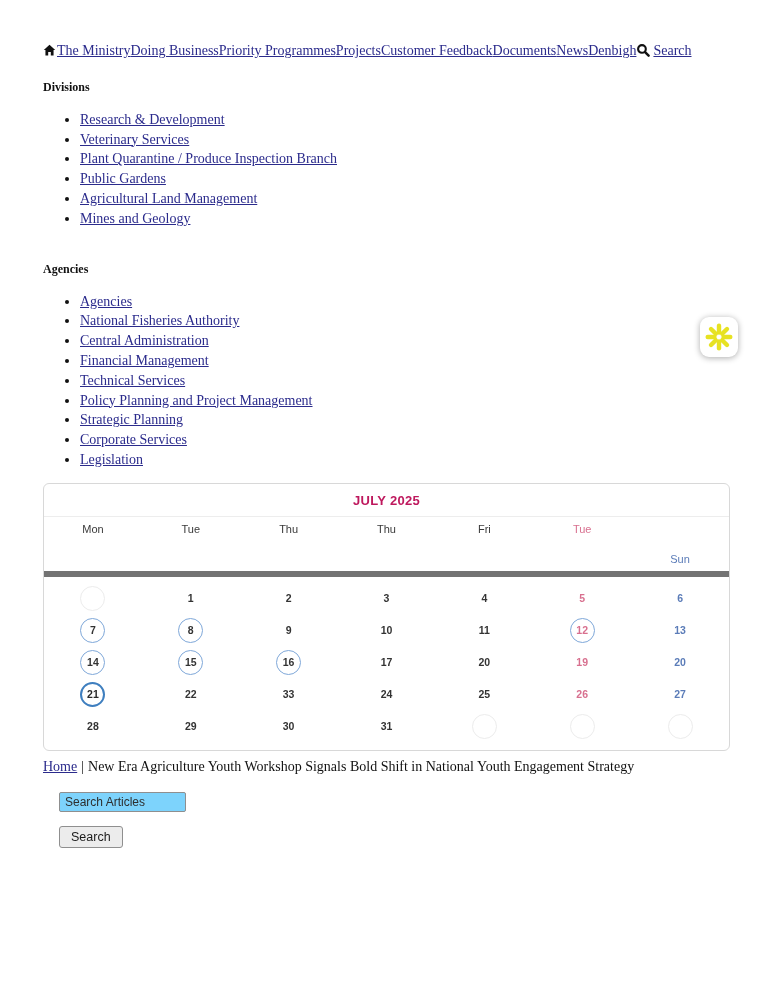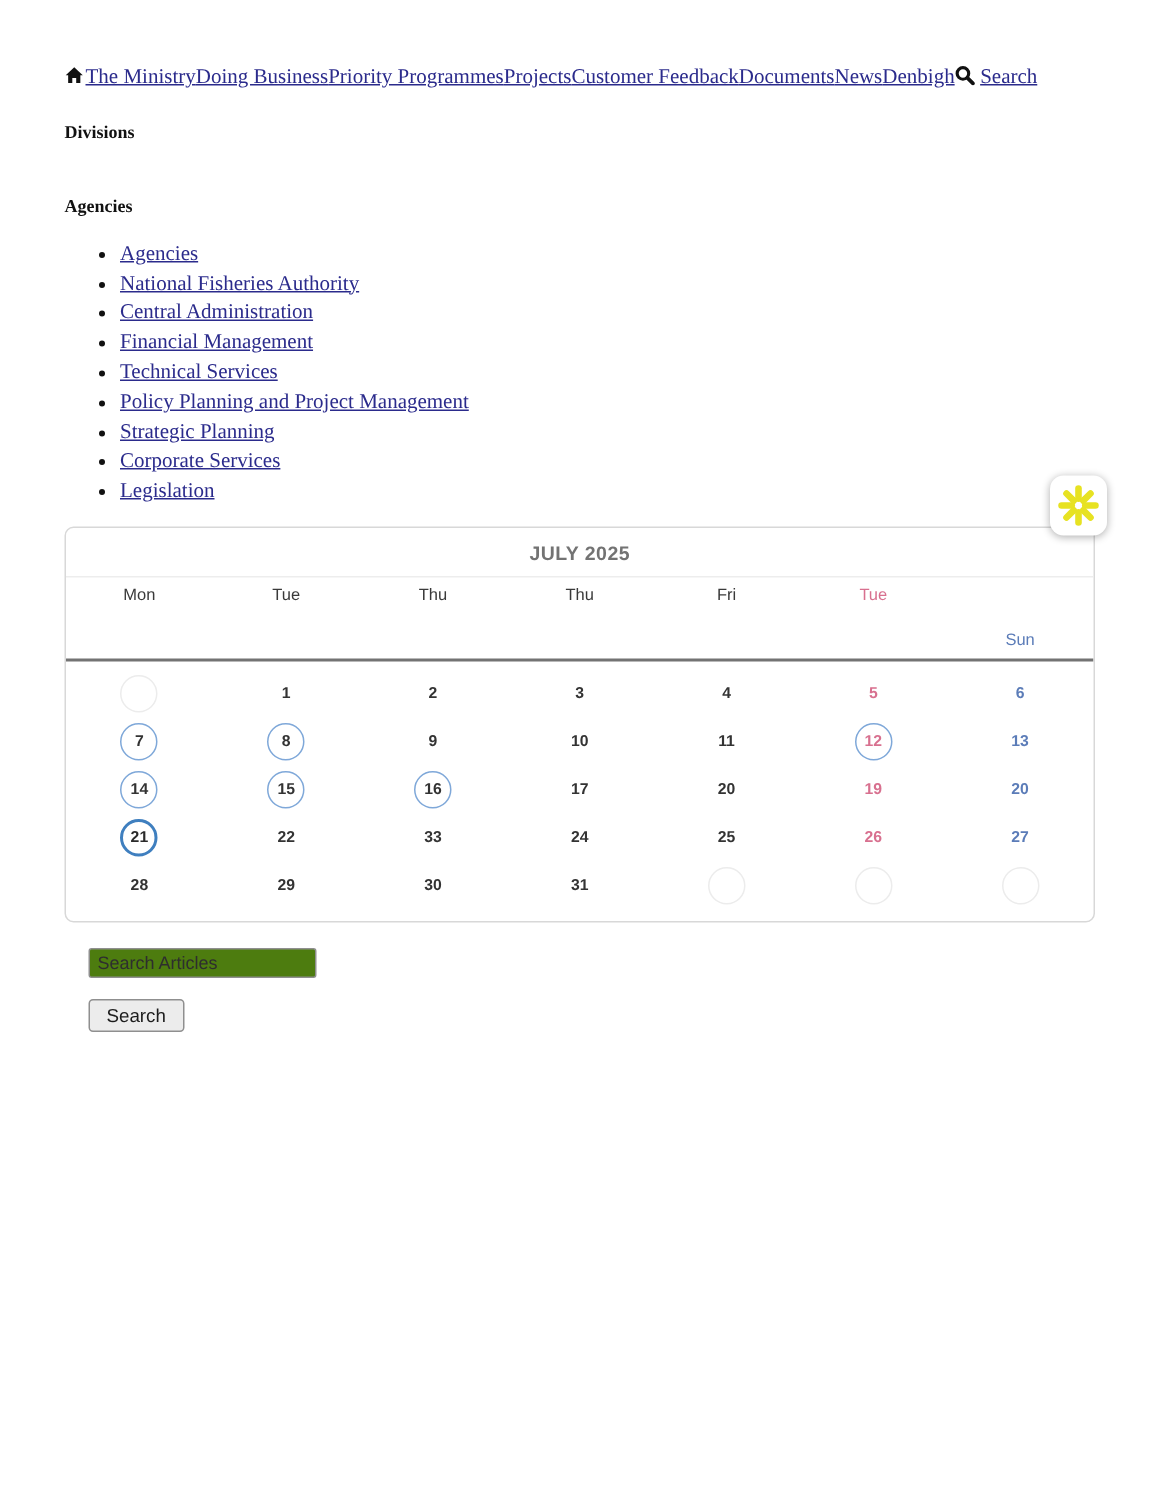--- a/index.html
+++ b/index.html
@@ -31,26 +31,26 @@
   
   .calendar {
     margin-top: 14px;
     border: 1px solid #d8d8d8;
     border-radius: 6px;
     background: #fff;
     font-family: "Liberation Sans", sans-serif;
     overflow: hidden;
   }
   .cal-title {
-    text-align: center; font-size: 13px; font-weight: 700; color: #737373;
+    text-align: center; font-size: 13px; font-weight: 700; color: #be185d;
     padding: 9px 0 8px 0; border-bottom: 1px solid #ededed; letter-spacing: .3px;
   }
   .cal-weekdays {
     display: grid; grid-template-columns: repeat(7, 1fr);
-    padding: 6px 0 6px 0; border-bottom: 2px solid #737373;
+    padding: 6px 0 6px 0; border-bottom: 6px solid #737373;
   }
   .wd { text-align: center; font-size: 11px; color: #3a3a3a; }
   .wd.sat { color: var(--sat, #d8708f); }
   .wd.sun { color: var(--sun, #5b7cb8); margin-top: 30px; }
   .cal-grid {
     display: grid; grid-template-columns: repeat(7, 1fr);
     row-gap: 7px; padding: 9px 0 11px 0;
   }
   .cal-cell { display: flex; justify-content: center; align-items: center; height: 25px; }
   .day-circle {
@@ -65,24 +65,24 @@
   .day-circle.event  { border-color: var(--event_ring, #7fa8d9); }
   .day-circle.today  { border: 2px solid var(--today_ring, #3f7fbf); color: #2a2a2a; }
 
   
   .breadcrumb { margin-top: 8px; font-size: 14px; color: #111; }
   .breadcrumb .sep { margin: 0 4px; color: #111; }
 
   
   .article-search { margin: 17px 0 0 16px; font-family: "Liberation Sans", sans-serif; }
   .article-search input {
-    width: 152px; height: 20px;
+    width: 127px; height: 20px;
     border: 1px solid #8f8f8f; border-radius: 2px;
     font-family: "Liberation Sans", sans-serif; font-size: 12px;
-    padding: 2px 5px; color: #222; background: #4d7c0f;
+    padding: 2px 5px; color: #222; background: #7dd3fc;
   }
   .article-search input::placeholder { color: #2e2e2e; opacity: 1; }
   .article-search button {
     display: block; margin-top: 14px;
     background: #ececec; border: 1px solid #8f8f8f; border-radius: 3px;
     font-family: "Liberation Sans", sans-serif; font-size: 12.5px; color: #1c1c1c;
     padding: 3px 11px; cursor: pointer;
   }
 
   
@@ -106,20 +106,28 @@
         </svg></a><span id="nav-items"><a class="nav-link" href="#">The Ministry</a><a class="nav-link" href="#">Doing Business</a><a class="nav-link" href="#">Priority Programmes</a><a class="nav-link" href="#">Projects</a><a class="nav-link" href="#">Customer Feedback</a><a class="nav-link" href="#">Documents</a><a class="nav-link" href="#">News</a><a class="nav-link" href="#">Denbigh</a></span><a class="nav-link searchlink" href="#"><svg width="14" height="14" viewBox="0 0 16 16" fill="none" stroke="#111">
           <circle cx="6.8" cy="6.8" r="4.4" stroke-width="2.4"></circle>
           <line x1="10.4" y1="10.4" x2="14.4" y2="14.4" stroke-width="2.8" stroke-linecap="round"></line>
         </svg><span>Search</span></a>
   </nav>
 
   <main>
     <div id="sections">
         <section class="link-section">
           <h2 class="section-title">Divisions</h2>
+          <ul class="link-list">
+            <li><a href="#">Research &amp; Development</a></li>
+            <li><a href="#">Veterinary Services</a></li>
+            <li><a href="#">Plant Quarantine / Produce Inspection Branch</a></li>
+            <li><a href="#">Public Gardens</a></li>
+            <li><a href="#">Agricultural Land Management</a></li>
+            <li><a href="#">Mines and Geology</a></li>
+          </ul>
         </section>
         <section class="link-section">
           <h2 class="section-title">Agencies</h2>
           <ul class="link-list">
             <li><a href="#">Agencies</a></li>
             <li><a href="#">National Fisheries Authority</a></li>
           </ul>
         </section>
         <section class="link-section">
           <ul class="link-list">
@@ -247,20 +255,23 @@
           </div>
           <div class="cal-cell">
             <div class="day-circle empty"></div>
           </div>
           <div class="cal-cell">
             <div class="day-circle empty"></div>
           </div>
         </div>
     </div>
 
+    <div class="breadcrumb">
+      <a href="#">Home</a><span class="sep">|</span><span>New Era Agriculture Youth Workshop Signals Bold Shift in National Youth Engagement Strategy</span>
+    </div>
 
     <div class="article-search">
       <input type="text" placeholder="Search Articles" style="">
       <button>Search</button>
     </div>
   </main>
 
 </div>
 
 <div class="a11y-widget">

